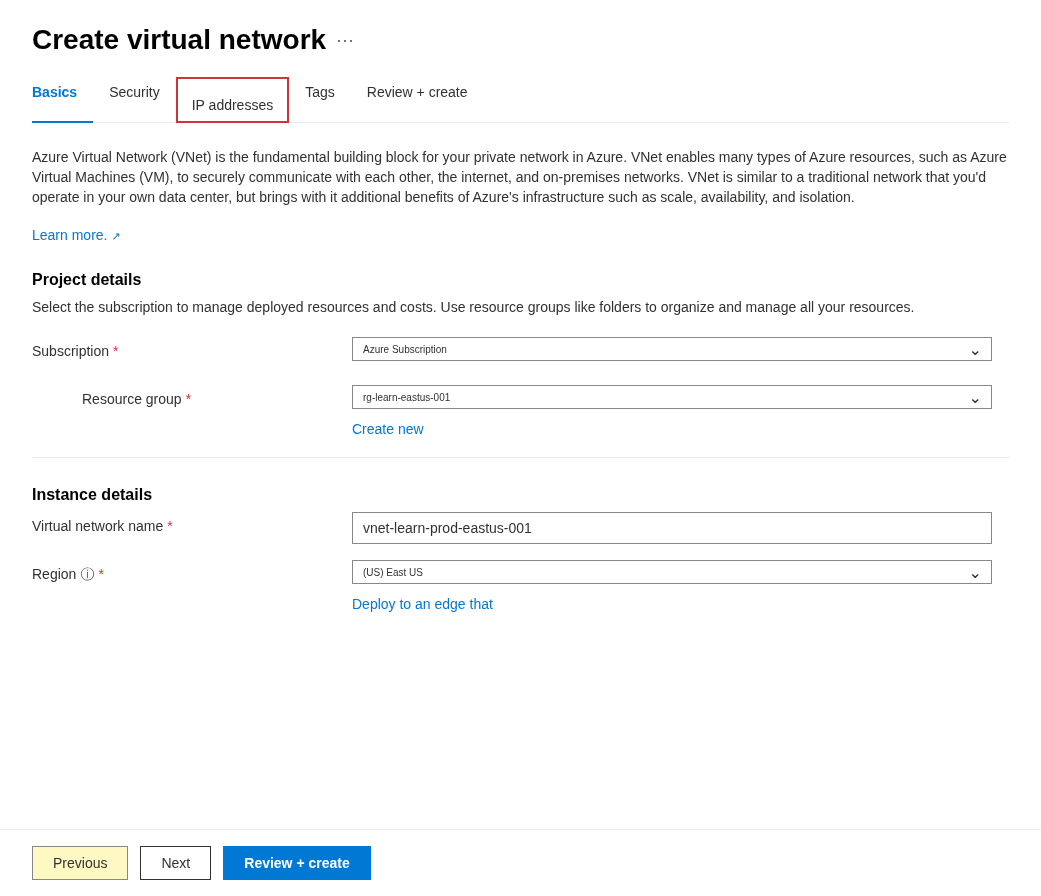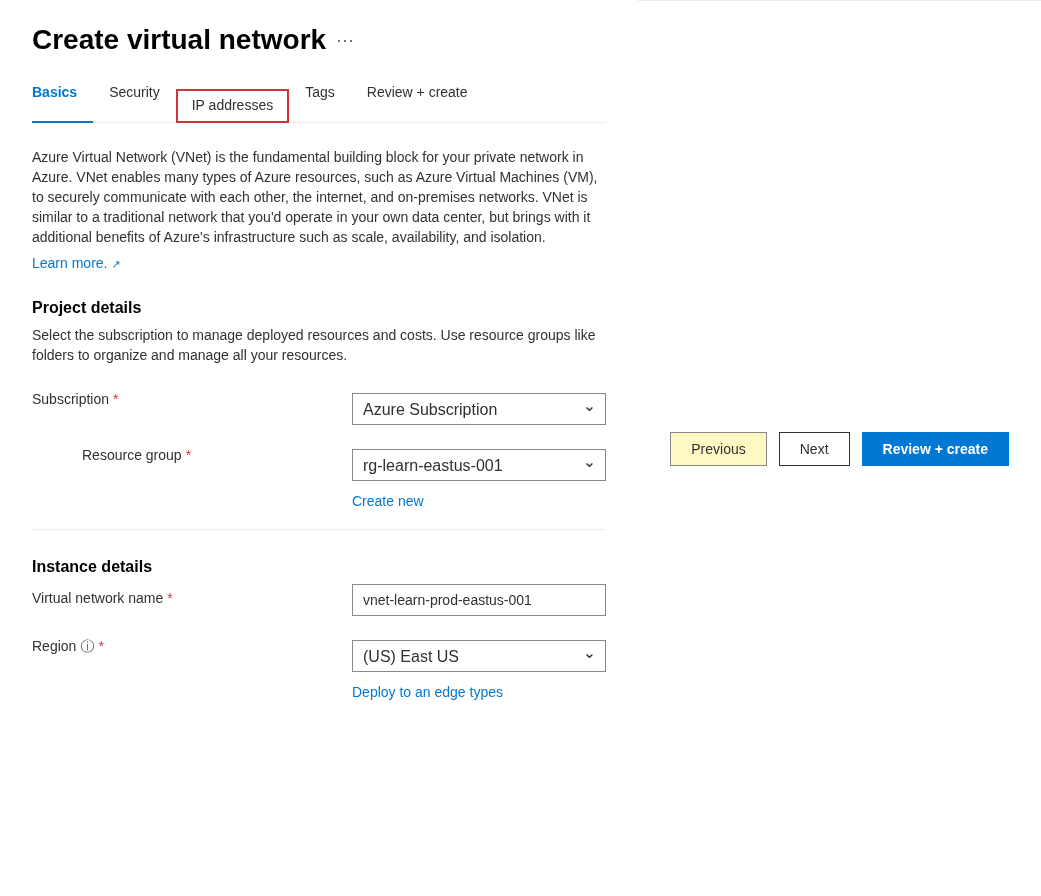--- a/index.html
+++ b/index.html
@@ -6,21 +6,21 @@
     body {
       font-family: 'Segoe UI', -apple-system, BlinkMacSystemFont, sans-serif;
       font-size: 14px;
       color: #323130;
       background: #fff;
       width: 1041px;
       min-height: 896px;
     }
     .page-container {
       display: flex;
-      flex-direction: row;
+      flex-direction: column;
       height: 896px;
       overflow: hidden;
     }
     .main-content {
       flex: 1;
       padding: 24px 32px 0 32px;
       overflow-y: auto;
     }
     .page-header {
       display: flex;
@@ -67,29 +67,29 @@
       content: '';
       position: absolute;
       bottom: -1px;
       left: 0;
       right: 0;
       height: 2px;
       background: #0078d4;
     }
     .tab.highlighted {
       border: 2px solid #d13438;
-      padding: 6px 14px 8px 14px;
+      padding: 18px 14px 8px 14px;
       margin-bottom: -1px;
     }
     
     .description-block {
       font-size: 14px;
       color: #323130;
       line-height: 20px;
-      margin-bottom: 8px;
+      margin-bottom: 20px;
       max-width: 980px;
     }
     .learn-more-link {
       color: #0078d4;
       text-decoration: none;
       font-size: 14px;
       cursor: pointer;
       display: inline-flex;
       align-items: flex-end;
       gap: 4px;
@@ -138,30 +138,29 @@
       color: #605e5c;
       font-size: 14px;
       cursor: help;
     }
     .form-control-col {
       flex: 1;
       max-width: 640px;
     }
     .form-select {
       width: 100%;
-      height: 32px;
+      height: 24px;
       border: 1px solid #8a8886;
       padding: 0 30px 0 10px;
-      font-size: 16px;
+      font-size: 10px;
       color: #323130;
       background: #fff;
       appearance: none;
       cursor: pointer;
       position: relative;
-      margin-top: 8px;
     }
     .select-wrapper {
       position: relative;
       width: 100%;
     }
     .select-wrapper::after {
       content: '⌄';
       position: absolute;
       right: 10px;
       top: 50%;
@@ -310,21 +309,21 @@
           <span class="info-icon" title="Region info">ⓘ</span>
           <span class="required-star">*</span>
         </div>
         <div class="form-control-col">
           <div class="select-wrapper">
             <select class="form-select">
               <option>(US) East US</option>
             </select>
           </div>
           <div style="margin-top: 6px;">
-            <a class="create-new-link">Deploy to an edge types</a>
+            <a class="create-new-link">Deploy to an edge that</a>
           </div>
         </div>
       </div>
     </div>
 
   </div>
 
   <div class="bottom-bar">
     <button class="btn btn-previous">Previous</button>
     <button class="btn btn-next">Next</button>

